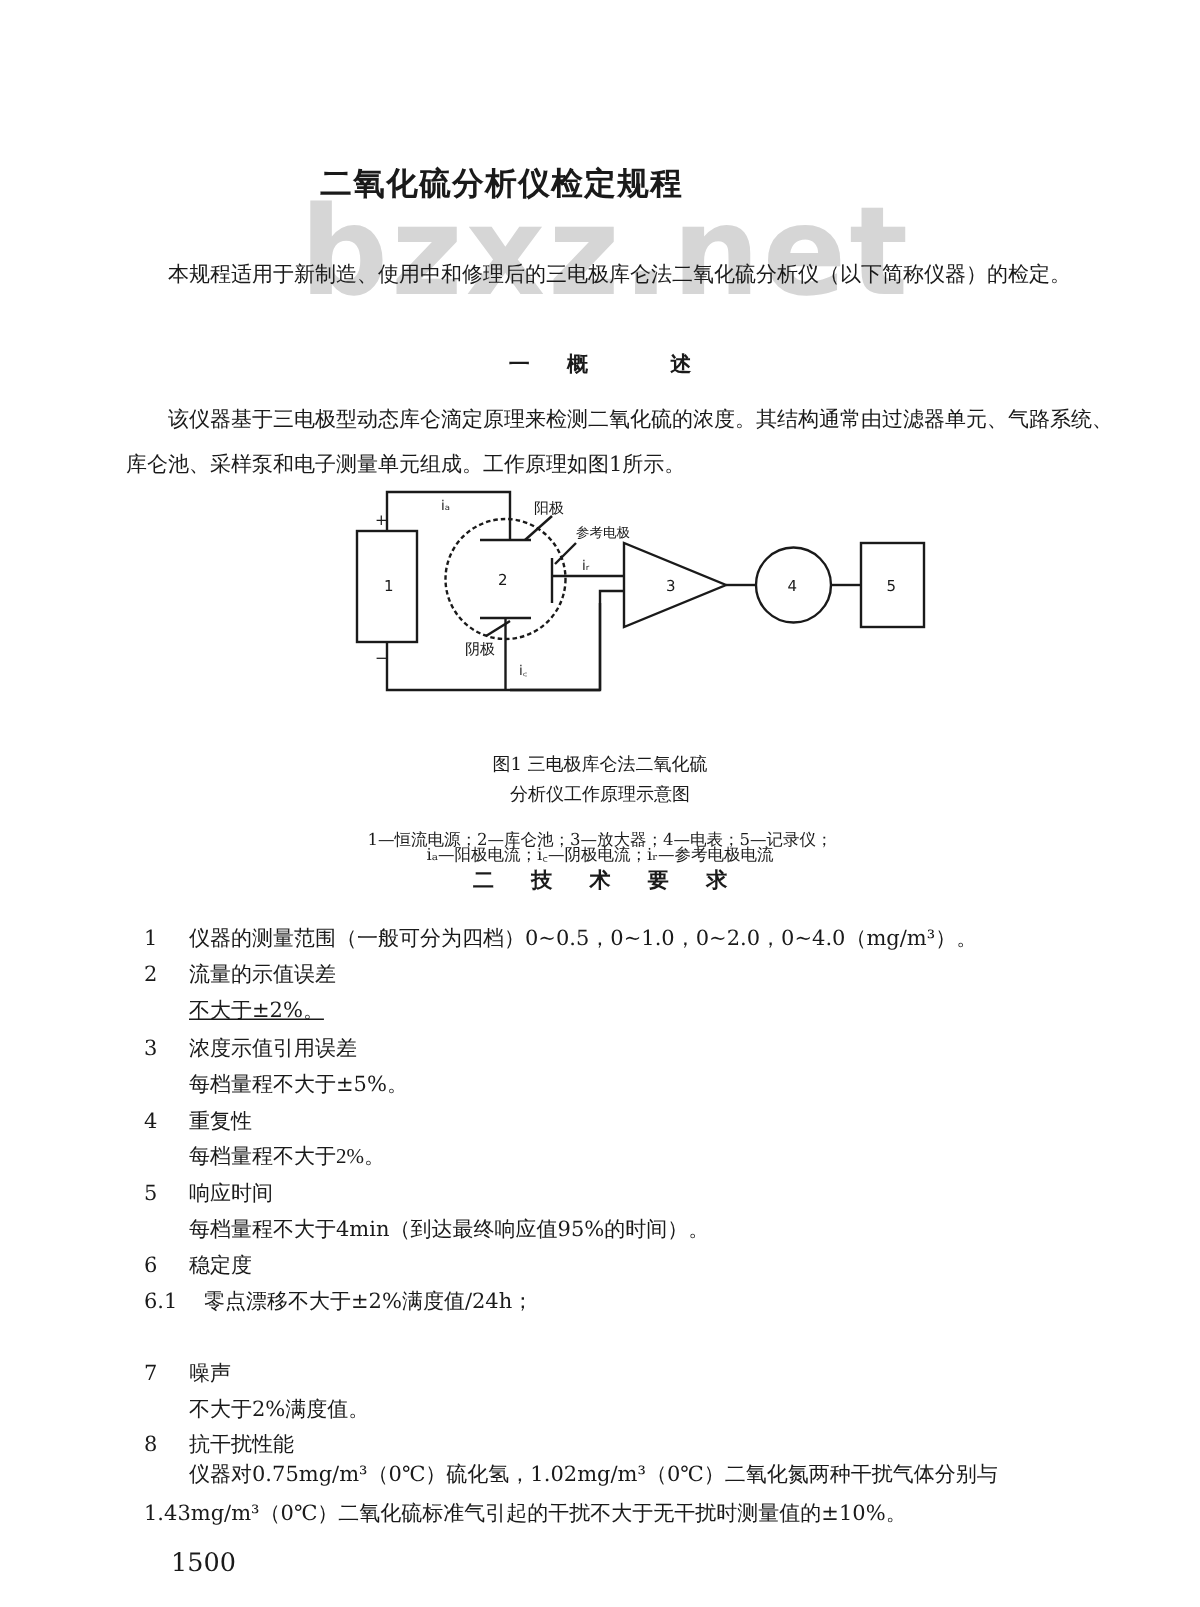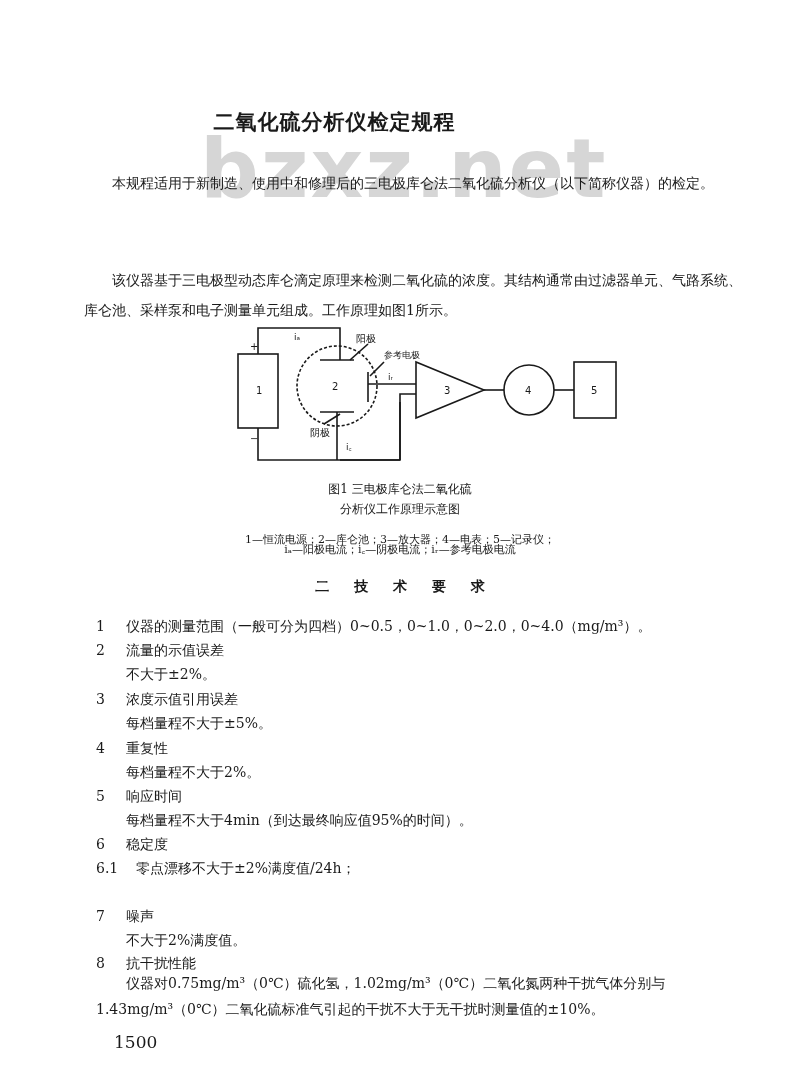--- a/index.html
+++ b/index.html
@@ -13,35 +13,40 @@
            font-family: "DejaVu Sans", sans-serif; font-weight: bold; font-size: 21px; letter-spacing: 1px; z-index: 2; }
   .para { position: absolute; font-size: 14px; line-height: 30px; z-index: 2; }
   .indent { text-indent: 2em; }
   .section-head { position: absolute; left: 0; width: 800px; text-align: center; font-weight: bold;
                   font-size: 14px; z-index: 2; font-family: "DejaVu Sans", sans-serif; }
   .section-head span { margin: 0 10px; }
   .item { position: absolute; left: 96px; font-size: 14px; line-height: 20px; z-index: 2; }
   .item .num { display: inline-block; width: 30px; }
   .item .num.sub { width: 40px; }
   .item-body { position: absolute; left: 126px; font-size: 14px; line-height: 20px; z-index: 2; }
-  .caption { position: absolute; left: 0; width: 800px; text-align: center; font-size: 11px; line-height: 19px; z-index: 2; }
+  .caption { position: absolute; left: 0; width: 800px; text-align: center; font-size: 11px; line-height: 19px; z-index: 2; margin-top: 20px; }
   .page-num { position: absolute; left: 114px; top: 1032px; font-size: 17px; z-index: 2; }
   svg text { font-family: "DejaVu Sans", sans-serif; }
 </style>
 </head>
 <body>
 
 <div class="page">
 
   <div class="watermark">bzxz.net</div>
 
   <div class="title">二氧化硫分析仪检定规程</div>
 
   <div class="para indent" style="left:84px; top:168px; width:670px;">本规程适用于新制造、使用中和修理后的三电极库仑法二氧化硫分析仪（以下简称仪器）的检定。</div>
 
+  <div class="section-head" style="top:234px;">
+    <span>一</span>
+    <span>概</span>
+    <span style="margin-left:40px">述</span>
+  </div>
 
   <div class="para indent" style="left:84px; top:265px; width:670px;">该仪器基于三电极型动态库仑滴定原理来检测二氧化硫的浓度。其结构通常由过滤器单元、气路系统、库仑池、采样泵和电子测量单元组成。工作原理如图1所示。</div>
 
   <svg style="position:absolute; left:220px; top:322px; z-index:2;" width="420" height="150" viewBox="0 0 420 150">
     <g stroke="#1a1a1a" stroke-width="1.6" fill="none">
 
       <rect x="18" y="32" width="40" height="74"></rect>
 
       <polyline points="38,32 38,6 120,6 120,38"></polyline>
 
@@ -101,31 +106,31 @@
     <span>求</span>
   </div>
 
   <div class="item" style="top:616px;">
     <span class="num">1</span><span>仪器的测量范围（一般可分为四档）0~0.5，0~1.0，0~2.0，0~4.0（mg/m³）。</span>
   </div>
 
   <div class="item" style="top:640px;">
     <span class="num">2</span><span>流量的示值误差</span>
   </div>
-  <div class="item-body" style="top:664px;">不大于±2%。</div>
+  <div class="item-body" style="top:664px;text-decoration:underline;">不大于±2%。</div>
 
   <div class="item" style="top:689px;">
     <span class="num">3</span><span>浓度示值引用误差</span>
   </div>
   <div class="item-body" style="top:713px;">每档量程不大于±5%。</div>
 
   <div class="item" style="top:738px;">
     <span class="num">4</span><span>重复性</span>
   </div>
-  <div class="item-body" style="top:762px;">每档量程不大于2%。</div>
+  <div class="item-body" style="top:762px;font-family:Liberation Serif, serif;">每档量程不大于2%。</div>
 
   <div class="item" style="top:786px;">
     <span class="num">5</span><span>响应时间</span>
   </div>
   <div class="item-body" style="top:810px;">每档量程不大于4min（到达最终响应值95%的时间）。</div>
 
   <div class="item" style="top:834px;">
     <span class="num">6</span><span>稳定度</span>
   </div>
 

